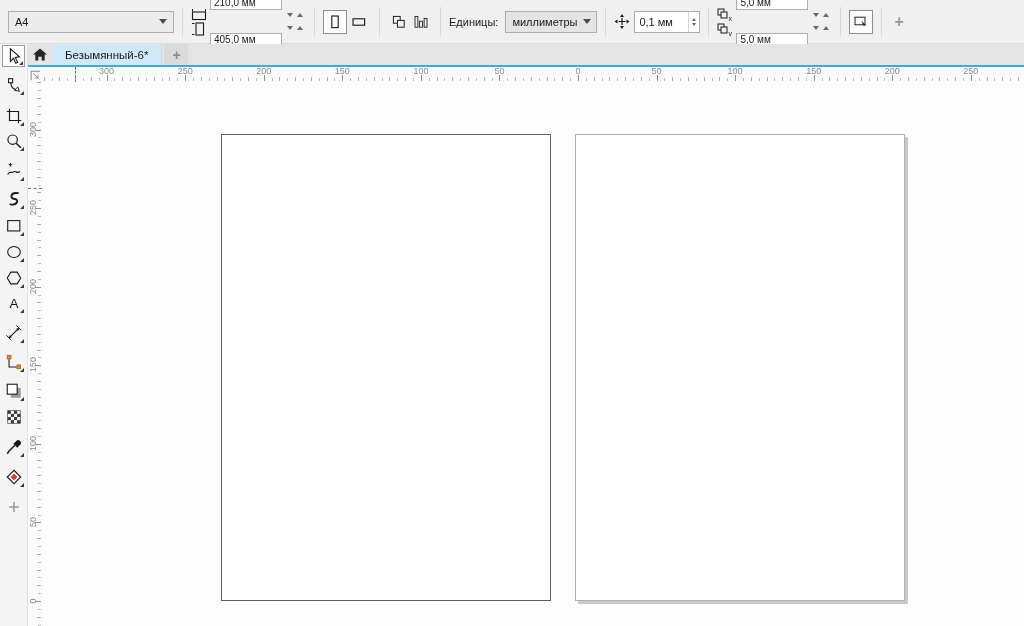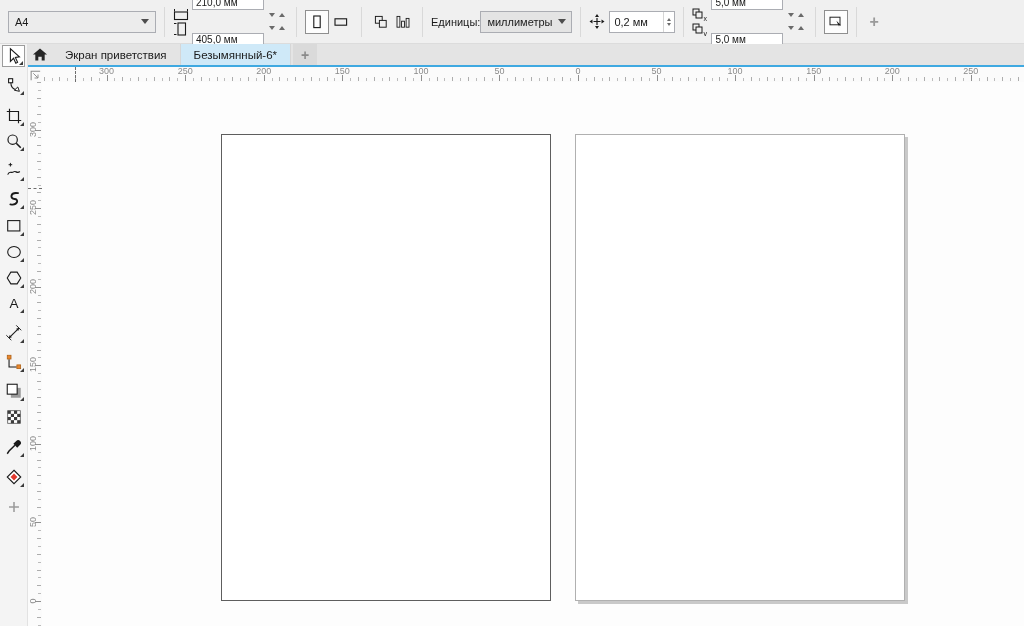--- a/index.html
+++ b/index.html
@@ -12,21 +12,21 @@
   .propbar{
     position:absolute;left:0;top:0;width:1024px;height:44px;
     background:#f0f0f0;border-bottom:1px solid #dcdcdc;
     display:flex;align-items:center;box-sizing:border-box;padding-left:8px;
   }
   .sep{width:1px;height:30px;background:#d9d9d9;margin:0 8px;flex:0 0 auto;}
   .combo{
     height:22px;background:#ececec;border:1px solid #abadb3;box-sizing:border-box;
     display:flex;align-items:center;padding:0 6px;justify-content:space-between;flex:0 0 auto;
   }
-  .combo.preset{width:148px;}
+  .combo.preset{width:166px;}
   .combo.units{width:92px;background:#e4e4e4;}
   .carrow{width:0;height:0;border-left:4px solid transparent;border-right:4px solid transparent;border-top:5px solid #4d4d4d;margin-left:6px;}
   .sizegrp,.dupgrp{display:flex;align-items:center;flex:0 0 auto;}
   .icol{display:flex;flex-direction:column;justify-content:center;gap:1px;margin-right:3px;}
   .pico{width:16px;height:14px;display:flex;align-items:center;justify-content:center;}
   .pico svg{display:block;}
   .fcol{display:flex;flex-direction:column;gap:24px;}
   .minifield{
     width:64px;height:12px;background:#fff;border:1px solid #abadb3;box-sizing:content-box;
     font-size:10px;line-height:12px;padding:0 3px;white-space:nowrap;overflow:hidden;
@@ -35,21 +35,21 @@
   .scol{display:flex;flex-direction:column;margin-left:2px;}
   .hspin{height:13px;display:flex;align-items:center;gap:4px;padding:0 3px;}
   .tri-dn{width:0;height:0;border-left:3px solid transparent;border-right:3px solid transparent;border-top:4px solid #6a6a6a;}
   .tri-up{width:0;height:0;border-left:3px solid transparent;border-right:3px solid transparent;border-bottom:4px solid #6a6a6a;}
   .togbtn{
     width:24px;height:24px;display:flex;align-items:center;justify-content:center;
     box-sizing:border-box;flex:0 0 auto;background:transparent;border:1px solid transparent;
   }
   .togbtn.on{background:#fdfdfd;border:1px solid #8f8f8f;}
   .plainico{width:22px;height:24px;display:flex;align-items:center;justify-content:center;flex:0 0 auto;}
-  .lbl{margin-right:0;flex:0 0 auto;}
+  .lbl{margin-right:7px;flex:0 0 auto;}
   .bigfield{
     width:66px;height:22px;background:#fff;border:1px solid #abadb3;box-sizing:border-box;
     display:flex;align-items:center;padding:0 0 0 4px;flex:0 0 auto;justify-content:space-between;
   }
   .vspin{display:flex;flex-direction:column;justify-content:center;gap:2px;border-left:1px solid #d5d5d5;height:100%;padding:0 3px;}
   .vspin .tri-up{border-bottom-width:3px;border-left-width:2.5px;border-right-width:2.5px;}
   .vspin .tri-dn{border-top-width:3px;border-left-width:2.5px;border-right-width:2.5px;}
   .plusbtn{color:#9a9a9a;font-size:16px;font-weight:bold;line-height:16px;flex:0 0 auto;padding:0 4px;}
   
   .chrome{position:absolute;left:0;top:44px;width:1024px;height:582px;}
@@ -175,21 +175,21 @@
   </div>
   <div class="sep"></div>
 
   <span class="pico" style="margin-right:4px;">
       <svg width="17" height="17" viewBox="0 0 16 16">
         <path d="M8 4.5 V11.5 M4.5 8 H11.5" stroke="#1a1a1a" stroke-width="1.2"></path>
         <path d="M8 0.5 L10 3.5 H6 Z M8 15.5 L6 12.5 h4 Z M0.5 8 L3.5 6 v4 Z M15.5 8 L12.5 6 v4 Z" fill="#1a1a1a"></path>
       </svg>
     </span>
   <div class="bigfield">
-    <span>0,2 мм</span>
+    <span>0,1 мм</span>
     <span class="vspin">
         <i class="tri-up"></i>
         <i class="tri-dn"></i>
       </span>
   </div>
   <div class="sep"></div>
 
   <div class="dupgrp">
     <div class="icol">
       <span class="pico">
@@ -364,21 +364,20 @@
 
   <div class="tabrow">
     <div class="hometab">
       <span class="pico">
           <svg width="16" height="15" viewBox="0 0 16 16">
             <path d="M8 1.5 L15.5 8 H13 V14.5 H9.8 V10.5 H6.2 V14.5 H3 V8 H0.5 Z" fill="#262626"></path>
           </svg>
         </span>
     </div>
     <div style="display:flex">
-        <div class="dtab">Экран приветствия</div>
         <div class="dtab active" style="background: rgb(207, 233, 248);">Безымянный-6*</div>
       </div>
     <div class="newtab">+</div>
   </div>
 
   <div class="blueline" style="background: rgb(63, 169, 225);"></div>
 
   <div class="originbox">
     <span class="pico">
         <svg width="12" height="12" viewBox="0 0 14 14">

